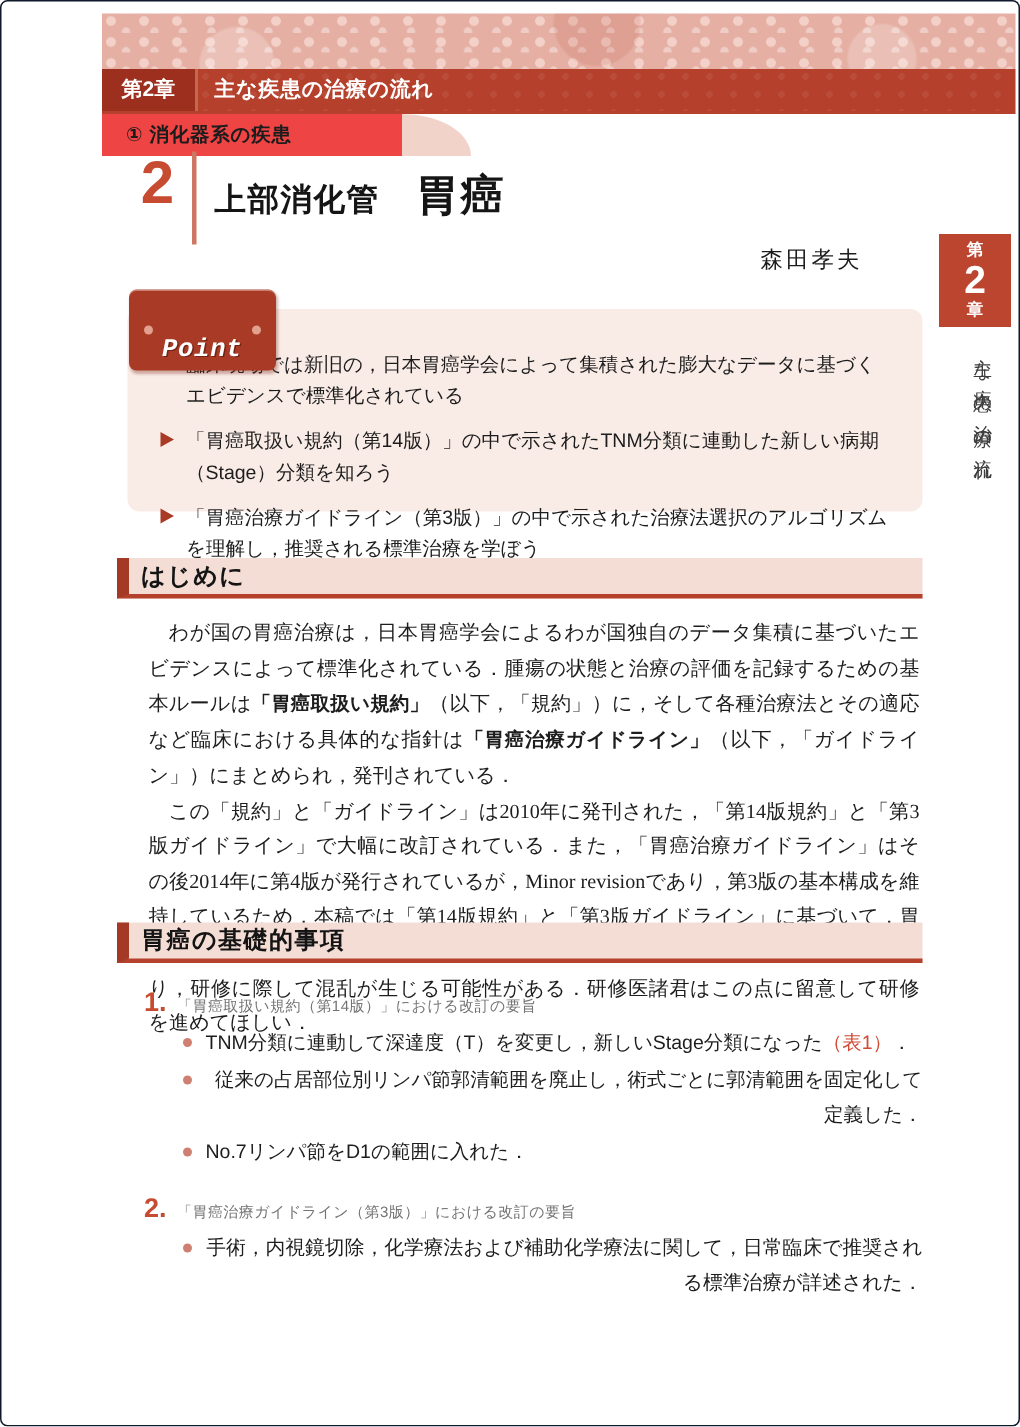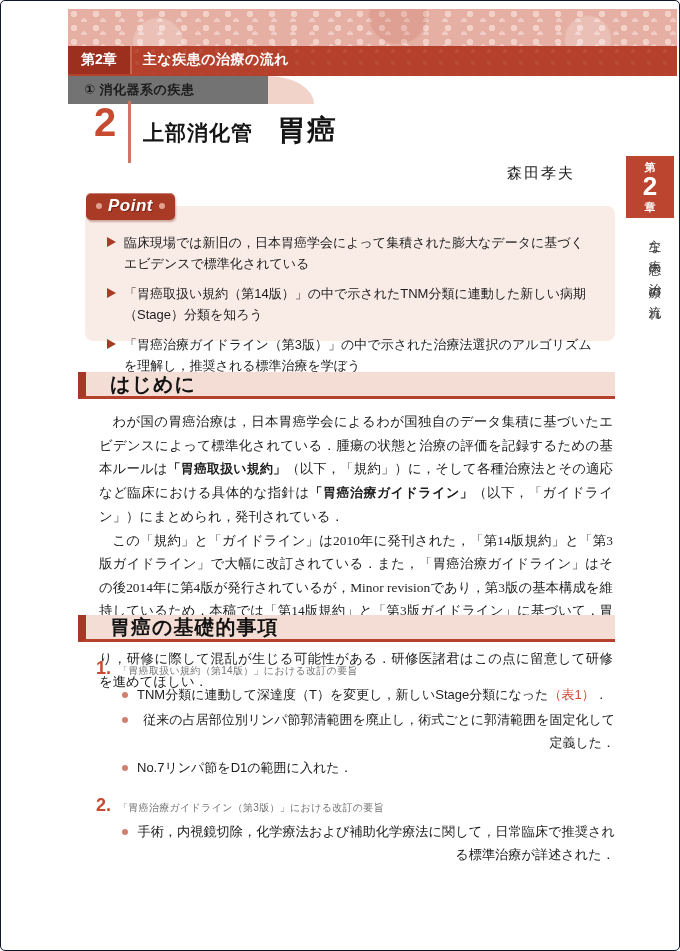--- a/index.html
+++ b/index.html
@@ -45,21 +45,21 @@
   }
   .chapter-bar-title {
     color:#fff; font-weight:bold; font-size:14px;
     display:flex; align-items:center; padding-left:11px; letter-spacing:.5px;
   }
   .red-line { position:absolute; left:67px; right:2px; top:73px; height:2px; background:#b5402b; }
 
   
   .category-tab {
     position:absolute; left:67px; top:75px; width:200px; height:28px;
-    background:#737373;
+    background:#ef4444;
     display:flex; align-items:center; padding-left:16px;
     font-weight:bold; font-size:13px; color:#1c1c1c; letter-spacing:.5px;
   }
   .category-tab-curve {
     position:absolute; left:267px; top:75px; width:46px; height:28px;
     background:#f2d3ca;
     border-top-right-radius:46px 28px;
   }
 
   
@@ -104,23 +104,24 @@
     padding:26px 20px 10px 22px;
   }
   .point-label {
     position:absolute; left:1px; top:-13px;
     background:#a93b26; border-radius:5px;
     box-shadow:inset 0 1px 0 rgba(255,255,255,.35), 1px 2px 2px rgba(120,40,25,.35);
     padding:3px 10px 4px 10px;
     display:flex; align-items:center; gap:6px;
   }
   .point-label .p-word {
-    color:#fff; font-family:Liberation Sans, sans-serif;
+    color:#fff; font-family:Liberation Mono, monospace;
     font-style:italic; font-weight:bold; font-size:17px; letter-spacing:.5px;
     text-shadow:1px 1px 0 rgba(80,20,10,.6);
+    margin-top:28px;
   }
   .point-dot { width:6px; height:6px; border-radius:50%; background:#e2a08f; }
   .point-item {
     display:flex; align-items:flex-start; margin-bottom:9px;
     font-size:13px; line-height:1.62; color:#1c1c1c; font-weight:500;
   }
   .tri {
     flex:none; width:0; height:0; margin:5px 8px 0 0;
     border-left:9px solid #a93b26;
     border-top:5.5px solid transparent;
@@ -128,22 +129,22 @@
   }
 
   
   .section { position:absolute; left:77px; width:537px; }
   .sec-hajimeni { top:371px; }
   .sec-kiso    { top:614px;text-align:right; }
   .sec-head {
     height:27px; background:#f4ddd5;
     border-left:8px solid #a43a26;
     border-bottom:3px solid #b5402b;
-    display:flex; align-items:center; padding-left:24px;
-    font-weight:bold; font-size:20px; color:#141414; letter-spacing:1px;
+    display:flex; align-items:center; padding-left:8px;
+    font-weight:bold; font-size:16px; color:#141414; letter-spacing:1px;
   }
   .body-text {
     font-family:"Liberation Serif","DejaVu Serif",serif;
     font-size:13.4px; line-height:1.76; color:#1d1d1d;
     text-align:justify;
   }
   .sec-hajimeni .body-text { margin:11px 2px 0 21px; }
   .body-text p { text-indent:1em; }
   .body-text .b { font-weight:bold; font-family:"Liberation Sans","DejaVu Sans",sans-serif; font-size:13px; }
 

